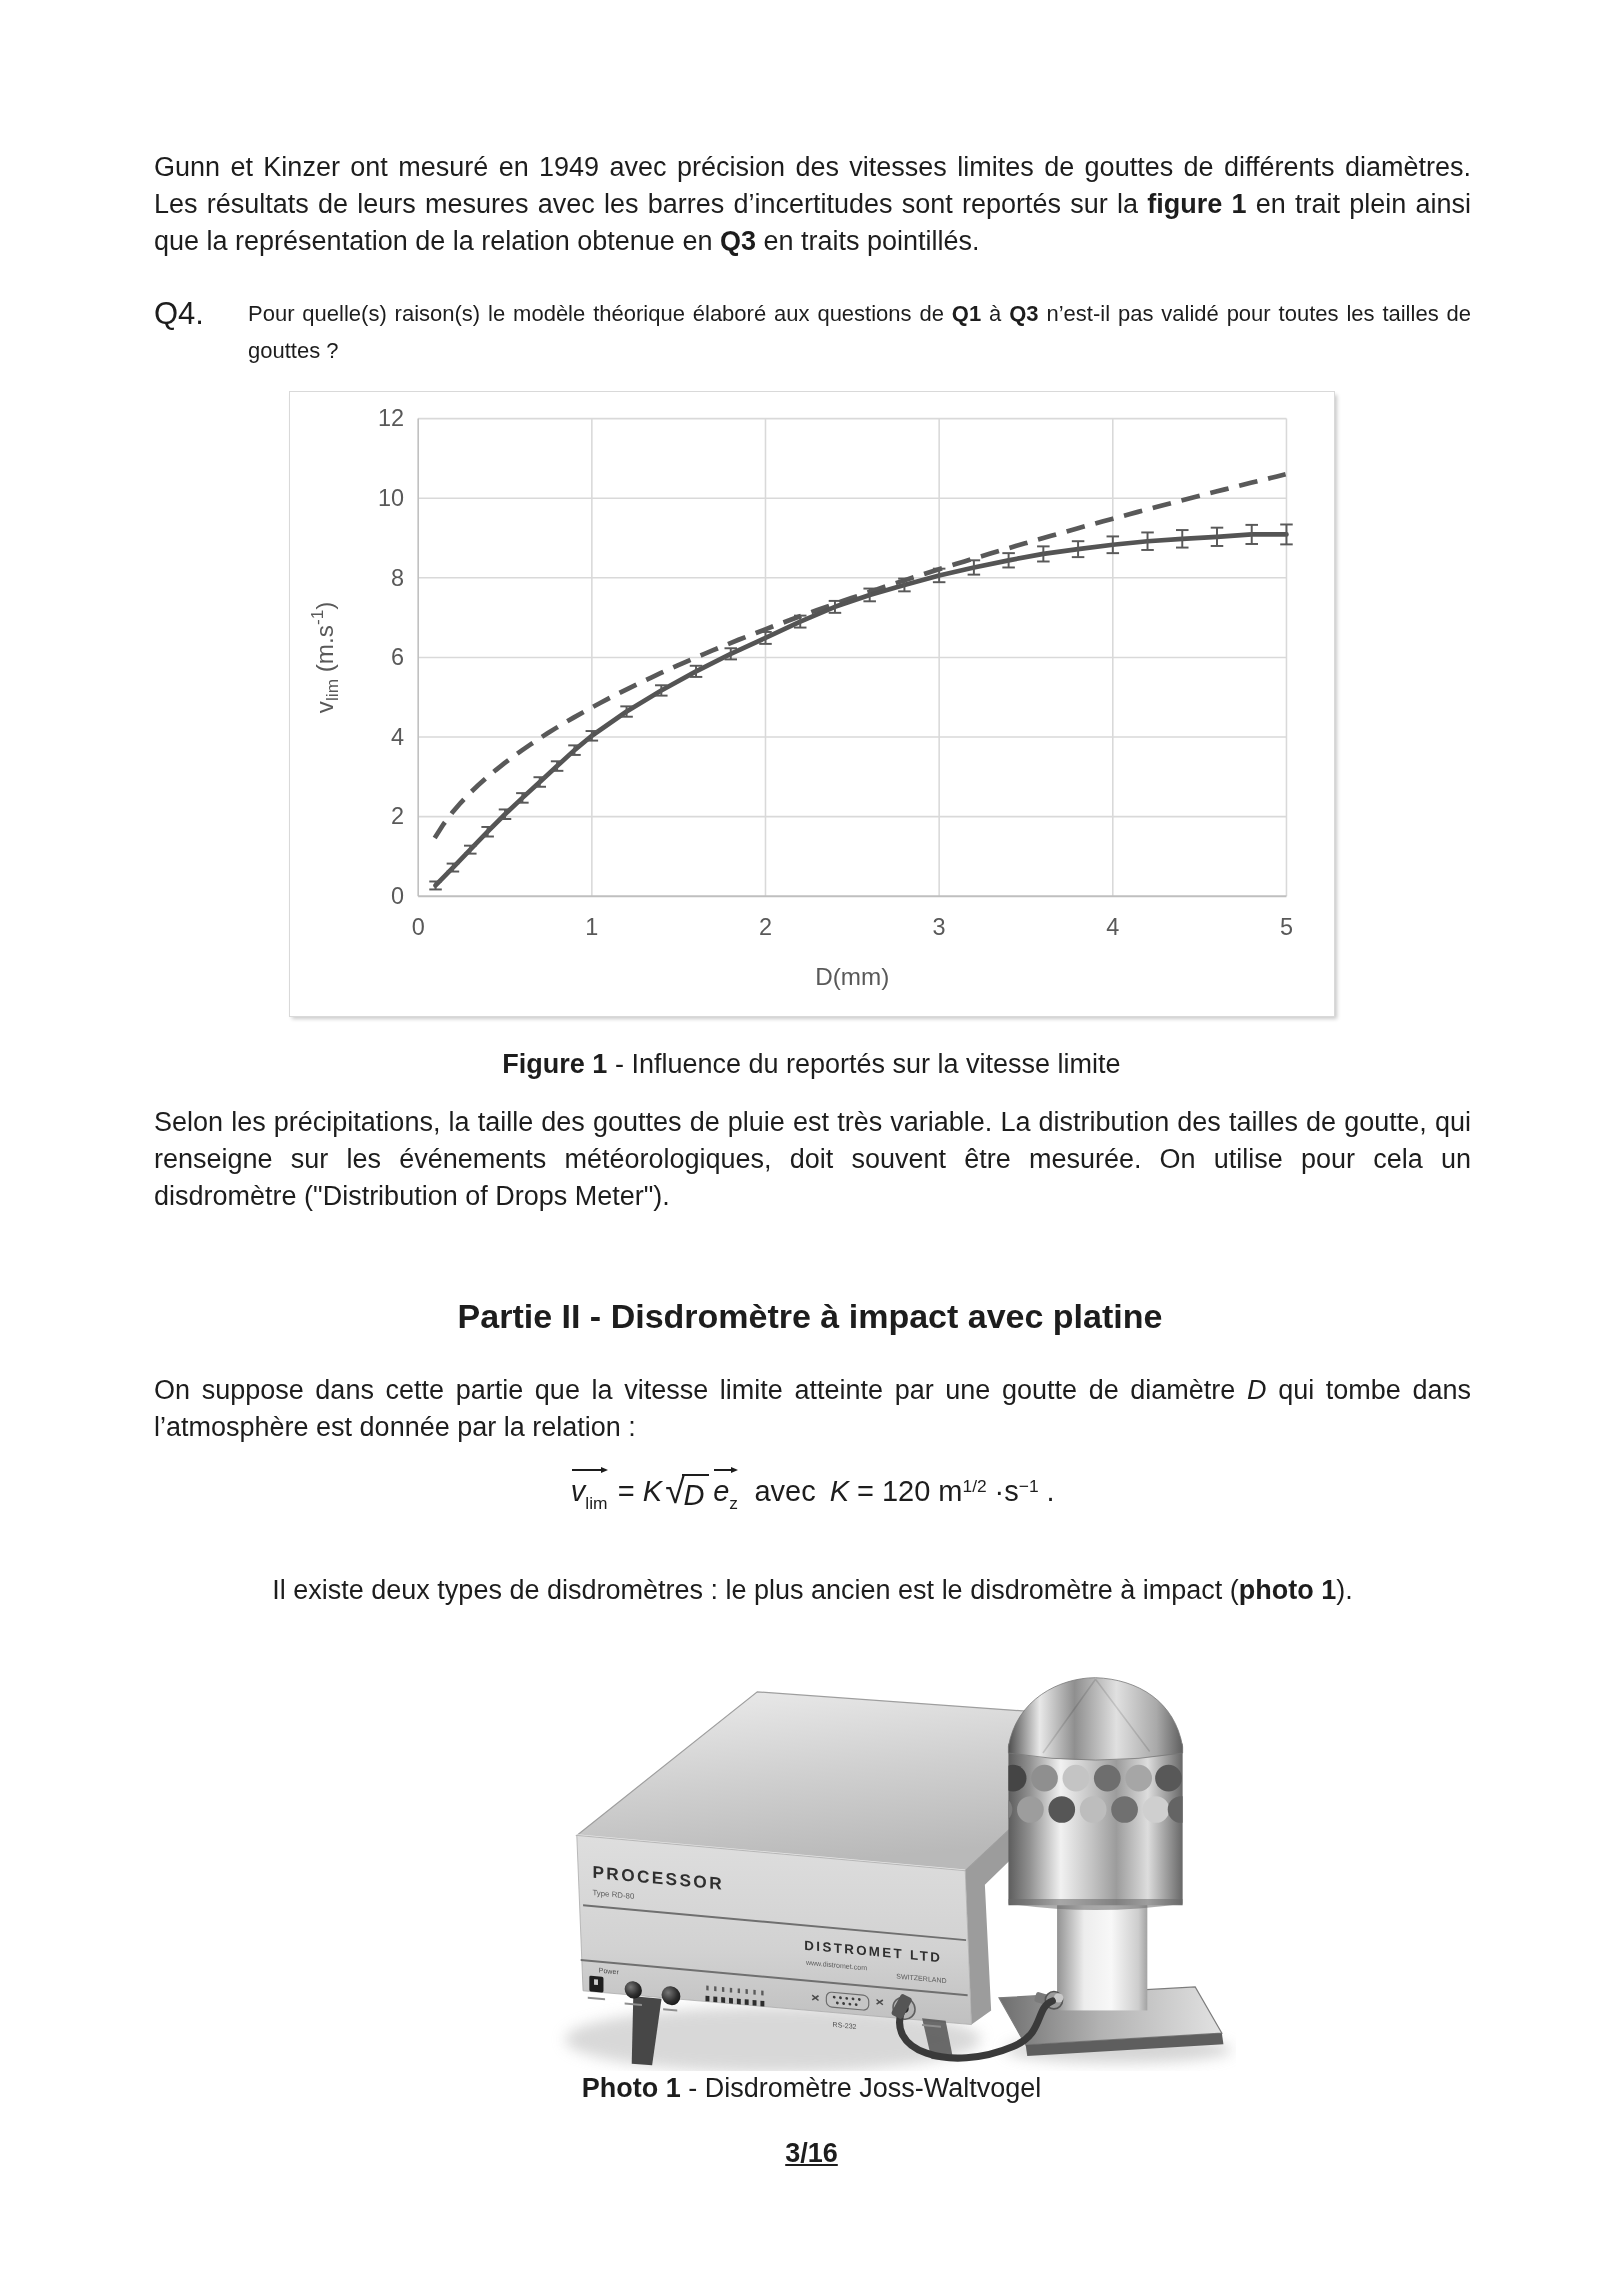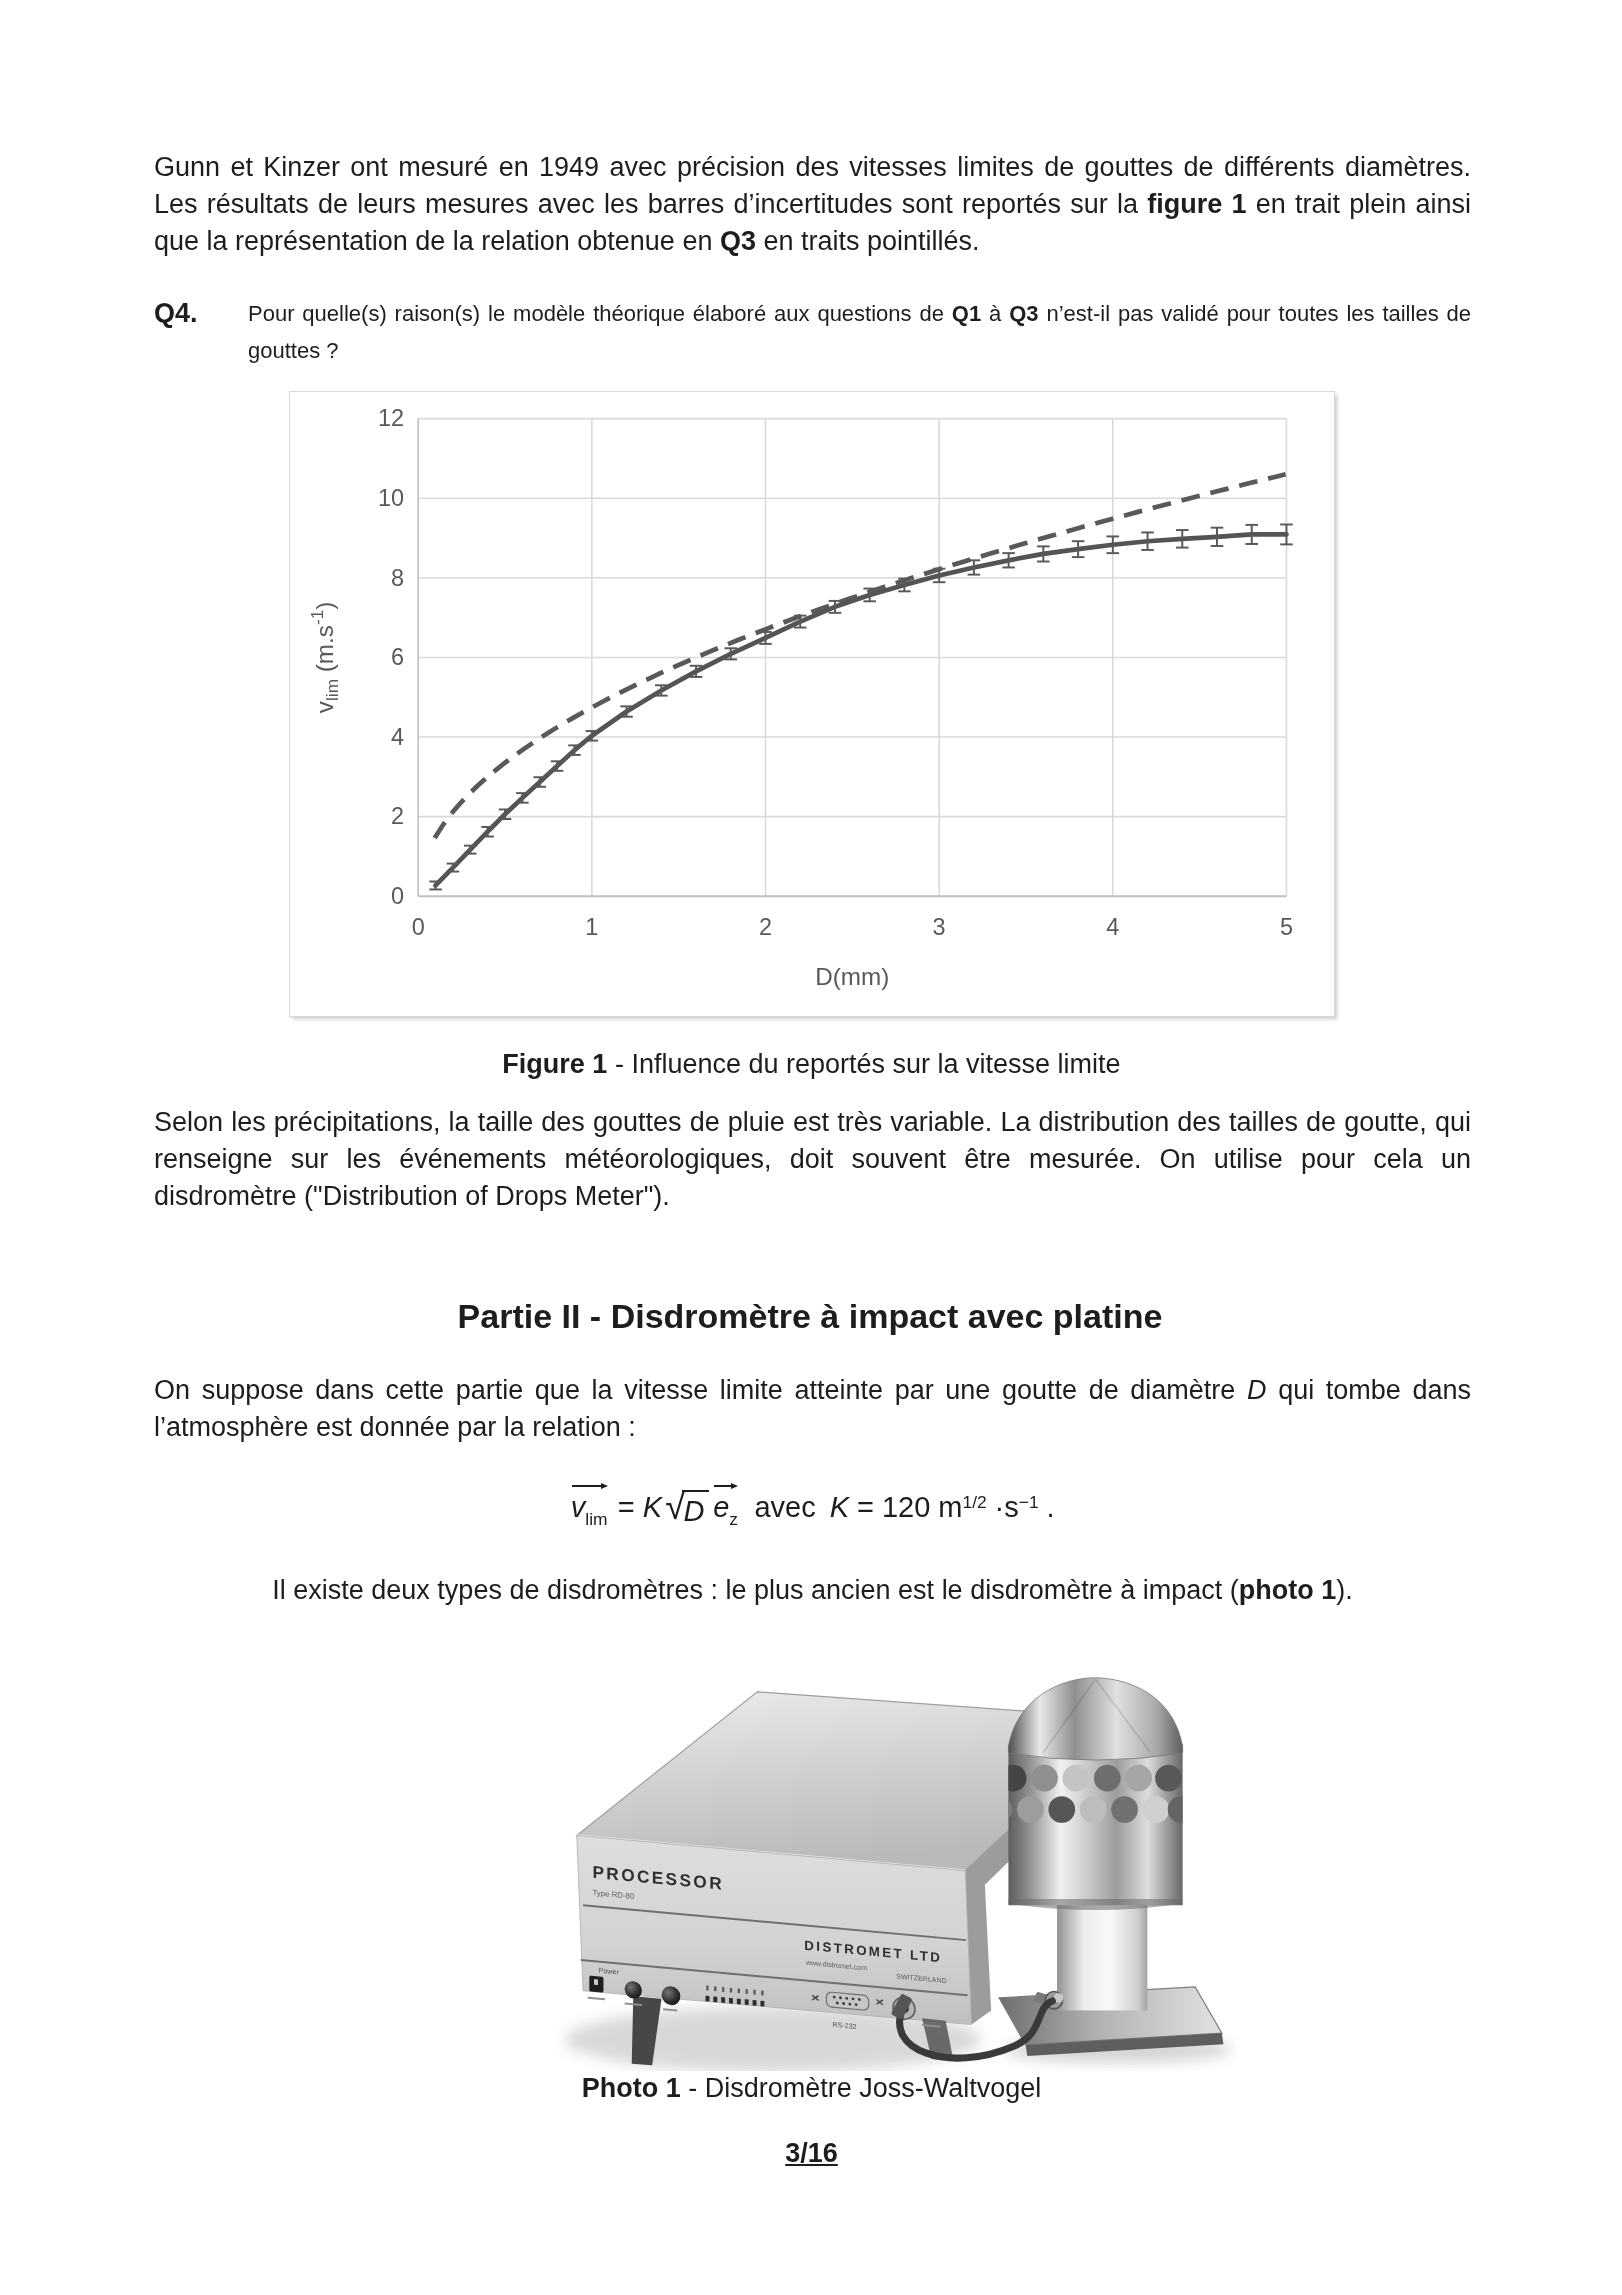--- a/index.html
+++ b/index.html
@@ -5,21 +5,21 @@
   html,body{margin:0;padding:0;}
   body{
     width:1623px;height:2295px;position:relative;background:#ffffff;
     font-family:"Liberation Sans",sans-serif;color:#1d1d1d;
     -webkit-font-smoothing:antialiased;
   }
   .blk{position:absolute;}
   .para{font-size:27px;line-height:37px;text-align:justify;}
   .para b{font-weight:bold;}
   .q4{display:flex;}
-  .q4 .qlabel{width:78px;flex:0 0 78px;font-weight:bold;font-size:27px;line-height:37px;}
+  .q4 .qlabel{width:78px;flex:0 0 78px;font-weight:normal;font-size:31px;line-height:37px;}
   .q4 .qtext{flex:1;font-size:22px;line-height:37px;text-align:justify;margin-left:16px;}
   .figure-frame{
     left:289px;top:391px;width:1046px;height:626px;background:#fff;
     border:1.2px solid #d9d9d9;box-sizing:border-box;
     box-shadow:2.4px 3.1px 3.9px -0.8px rgba(0,0,0,0.22);
   }
   .figure-frame svg{position:absolute;left:0;top:0;width:100%;height:100%;}
   svg text{font-family:"Liberation Sans",sans-serif;}
   .caption{width:1623px;text-align:center;font-size:27px;}
   .caption b{font-weight:bold;}
@@ -183,21 +183,21 @@
 </div>
 
 <div class="blk caption" style="left:0;top:1049px;"><b>Figure 1</b><span> - Influence du reportés sur la vitesse limite</span></div>
 
 <div class="blk para" style="left:154px;top:1104px;width:1317px;"><span>Selon les précipitations, la taille des gouttes de pluie est très variable. La distribution des tailles de goutte, qui renseigne sur les événements météorologiques, doit souvent être mesurée. On utilise pour cela un disdromètre ("Distribution of Drops Meter").</span></div>
 
 <div class="blk h2" style="left:0;top:1297px;">Partie II - Disdromètre à impact avec platine</div>
 
 <div class="blk para" style="left:154px;top:1372px;width:1317px;"><span>On suppose dans cette partie que la vitesse limite atteinte par une goutte de diamètre </span><i>D</i><span> qui tombe dans l’atmosphère est donnée par la relation :</span></div>
 
-<div class="blk formula-wrap" style="left:0;top:1466px;margin-top:16px;">
+<div class="blk formula-wrap" style="left:0;top:1466px;">
   <span class="ovec"><span class="oarrow"></span><i>v</i><span class="fsub">lim</span></span><span class="fgap-s"></span><span>=</span><span class="fgap-s"></span><i>K</i><span class="sqrt">
       <span class="radical">√</span>
       <span class="radicand"><i>D</i></span>
     </span><span class="ovec"><span class="oarrow"></span><i>e</i><span class="fsub">z</span></span><span class="fgap"></span><span>avec</span><span class="fgap"></span><i>K</i><span class="fgap-s"></span><span>= 120 m</span><span class="fsup">1/2</span><span class="fgap-s"></span><span>·</span><span>s</span><span class="fsup">−1</span><span class="fgap-s"></span><span>.</span>
 </div>
 
 <div class="blk para" style="left:154px;top:1572px;width:1317px;text-align:center;"><span>Il existe deux types de disdromètres : le plus ancien est le disdromètre à impact (</span><b>photo 1</b><span>).</span></div>
 
 <div class="blk photo">
 <svg viewBox="0 0 920 545">

